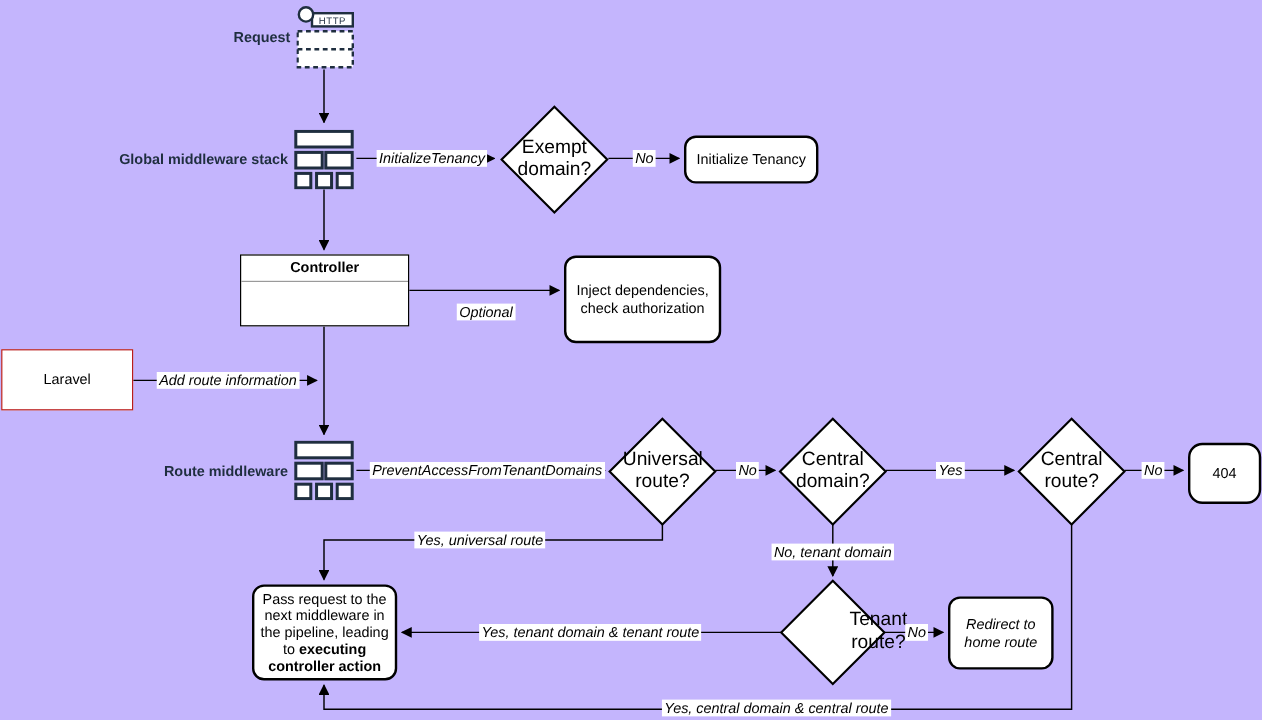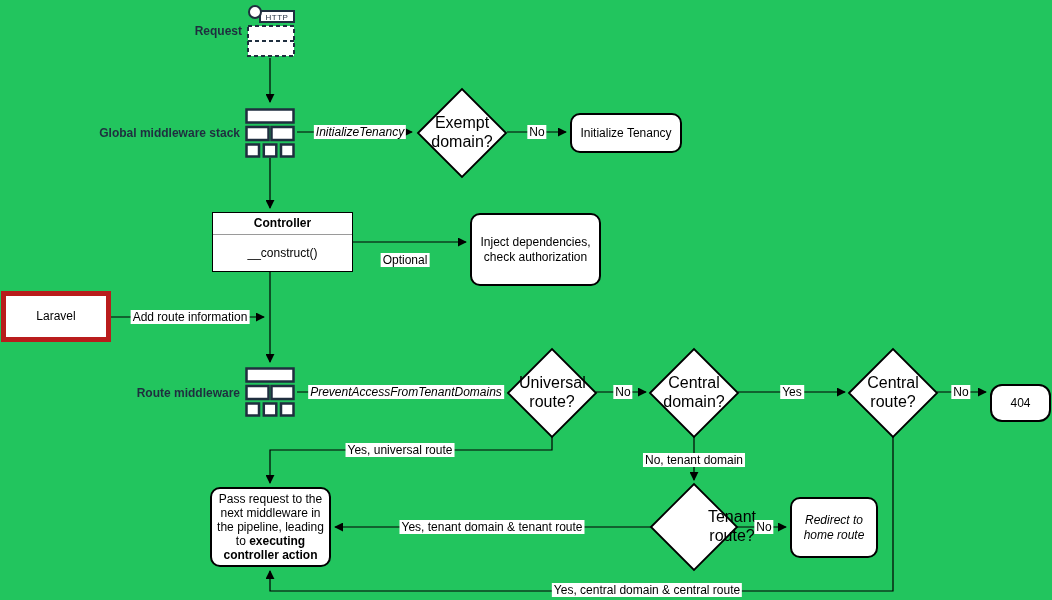--- a/index.html
+++ b/index.html
@@ -1,38 +1,38 @@
 <!DOCTYPE html>
 <html><head>
 <meta charset="utf-8">
 <style>
   html,body{margin:0;padding:0;background:#fff;}
   #canvas{
-    position:relative;width:1052px;height:600px;background:#22c55e;
+    position:relative;width:1052px;height:600px;background:#c4b5fd;
     font-family:"Liberation Sans", sans-serif;color:#000;overflow:hidden;
   }
   svg.layer{position:absolute;left:0;top:0;z-index:1;}
   .abs{position:absolute;z-index:2;}
   
   .seclbl{font-weight:bold;font-size:12px;color:#1f2e3f;text-align:right;line-height:14px;}
   
   .node{position:absolute;z-index:2;background:#fff;display:flex;align-items:center;justify-content:center;
         text-align:center;font-size:12px;line-height:1.18;box-sizing:border-box;}
   .round{border:2px solid #000;border-radius:10px;}
-  .plain{border:5px solid #b91c1c;}
-  .uml{border:1px solid #000;display:block;padding:0;margin-left:12px;}
+  .plain{border:1px solid #b91c1c;}
+  .uml{border:1px solid #000;display:block;padding:0;}
   .uml .uml-title{height:21px;display:flex;align-items:center;justify-content:center;
         font-weight:bold;border-bottom:1px solid #9a9a9a;}
   .uml .uml-body{height:37px;display:flex;align-items:center;justify-content:center;}
   
   .dtext{position:absolute;z-index:2;font-size:16px;line-height:1.18;text-align:center;
          transform:translate(-50%,-50%);}
   
   .elabel{position:absolute;z-index:3;font-size:12px;line-height:14px;background:#fff;
-          padding:0 2px;white-space:nowrap;transform:translate(-50%,-50%);}
+          padding:0 2px;white-space:nowrap;transform:translate(-50%,-50%);font-style:italic;}
   .it{font-style:italic;}
   .ptext b{font-weight:bold;}
 </style>
 </head>
 <body>
 
 <div id="canvas">
 
   <svg class="layer" width="1052" height="600" viewBox="0 0 1052 600">
     <defs>
@@ -88,21 +88,20 @@
   </svg>
   <div class="abs seclbl" style="left:60px;top:126px;width:180px;">Global middleware stack</div>
 
   <div class="dtext" style="left:462px;top:133px;width:70px;">Exempt domain?</div>
   <div class="node round" style="left:570px;top:113px;width:112px;height:40px;">
     <span>Initialize Tenancy</span>
   </div>
 
   <div class="node uml" style="left:200px;top:212px;width:141px;height:60px;">
     <div class="uml-title">Controller</div>
-    <div class="uml-body">__construct()</div>
   </div>
 
   <div class="node round" style="left:470px;top:213px;width:131px;height:73px;padding:0 6px;">
     <span>Inject dependencies, check authorization</span>
   </div>
 
   <div class="node plain" style="left:1px;top:291px;width:110px;height:51px;">
     <span>Laravel</span>
   </div>
 
@@ -116,21 +115,21 @@
         <rect x="36" y="36.5" width="12.5" height="12"></rect>
     </g>
   </svg>
   <div class="abs seclbl" style="left:60px;top:386px;width:180px;">Route middleware</div>
 
   <div class="dtext" style="left:552px;top:393px;width:66px;">Universal route?</div>
   <div class="dtext" style="left:694px;top:393px;width:66px;">Central domain?</div>
   <div class="dtext" style="left:893px;top:393px;width:60px;">Central route?</div>
   <div class="dtext" style="left:732px;top:527px;width:56px;">Tenant route?</div>
 
-  <div class="node round" style="left:990px;top:369px;width:61px;height:38px;border-radius:12px;margin-top:15px;">
+  <div class="node round" style="left:990px;top:369px;width:61px;height:51px;border-radius:12px;">
     <span>404</span>
   </div>
 
   <div class="node round" style="left:210px;top:487px;width:121px;height:80px;">
     <div class="ptext" style="width:115px;">
       <span>Pass request to the next middleware in the pipeline, leading to </span><b>executing controller action</b>
     </div>
   </div>
 
   <div class="node round" style="left:790px;top:497px;width:88px;height:61px;padding:0 8px;font-style:italic;">

